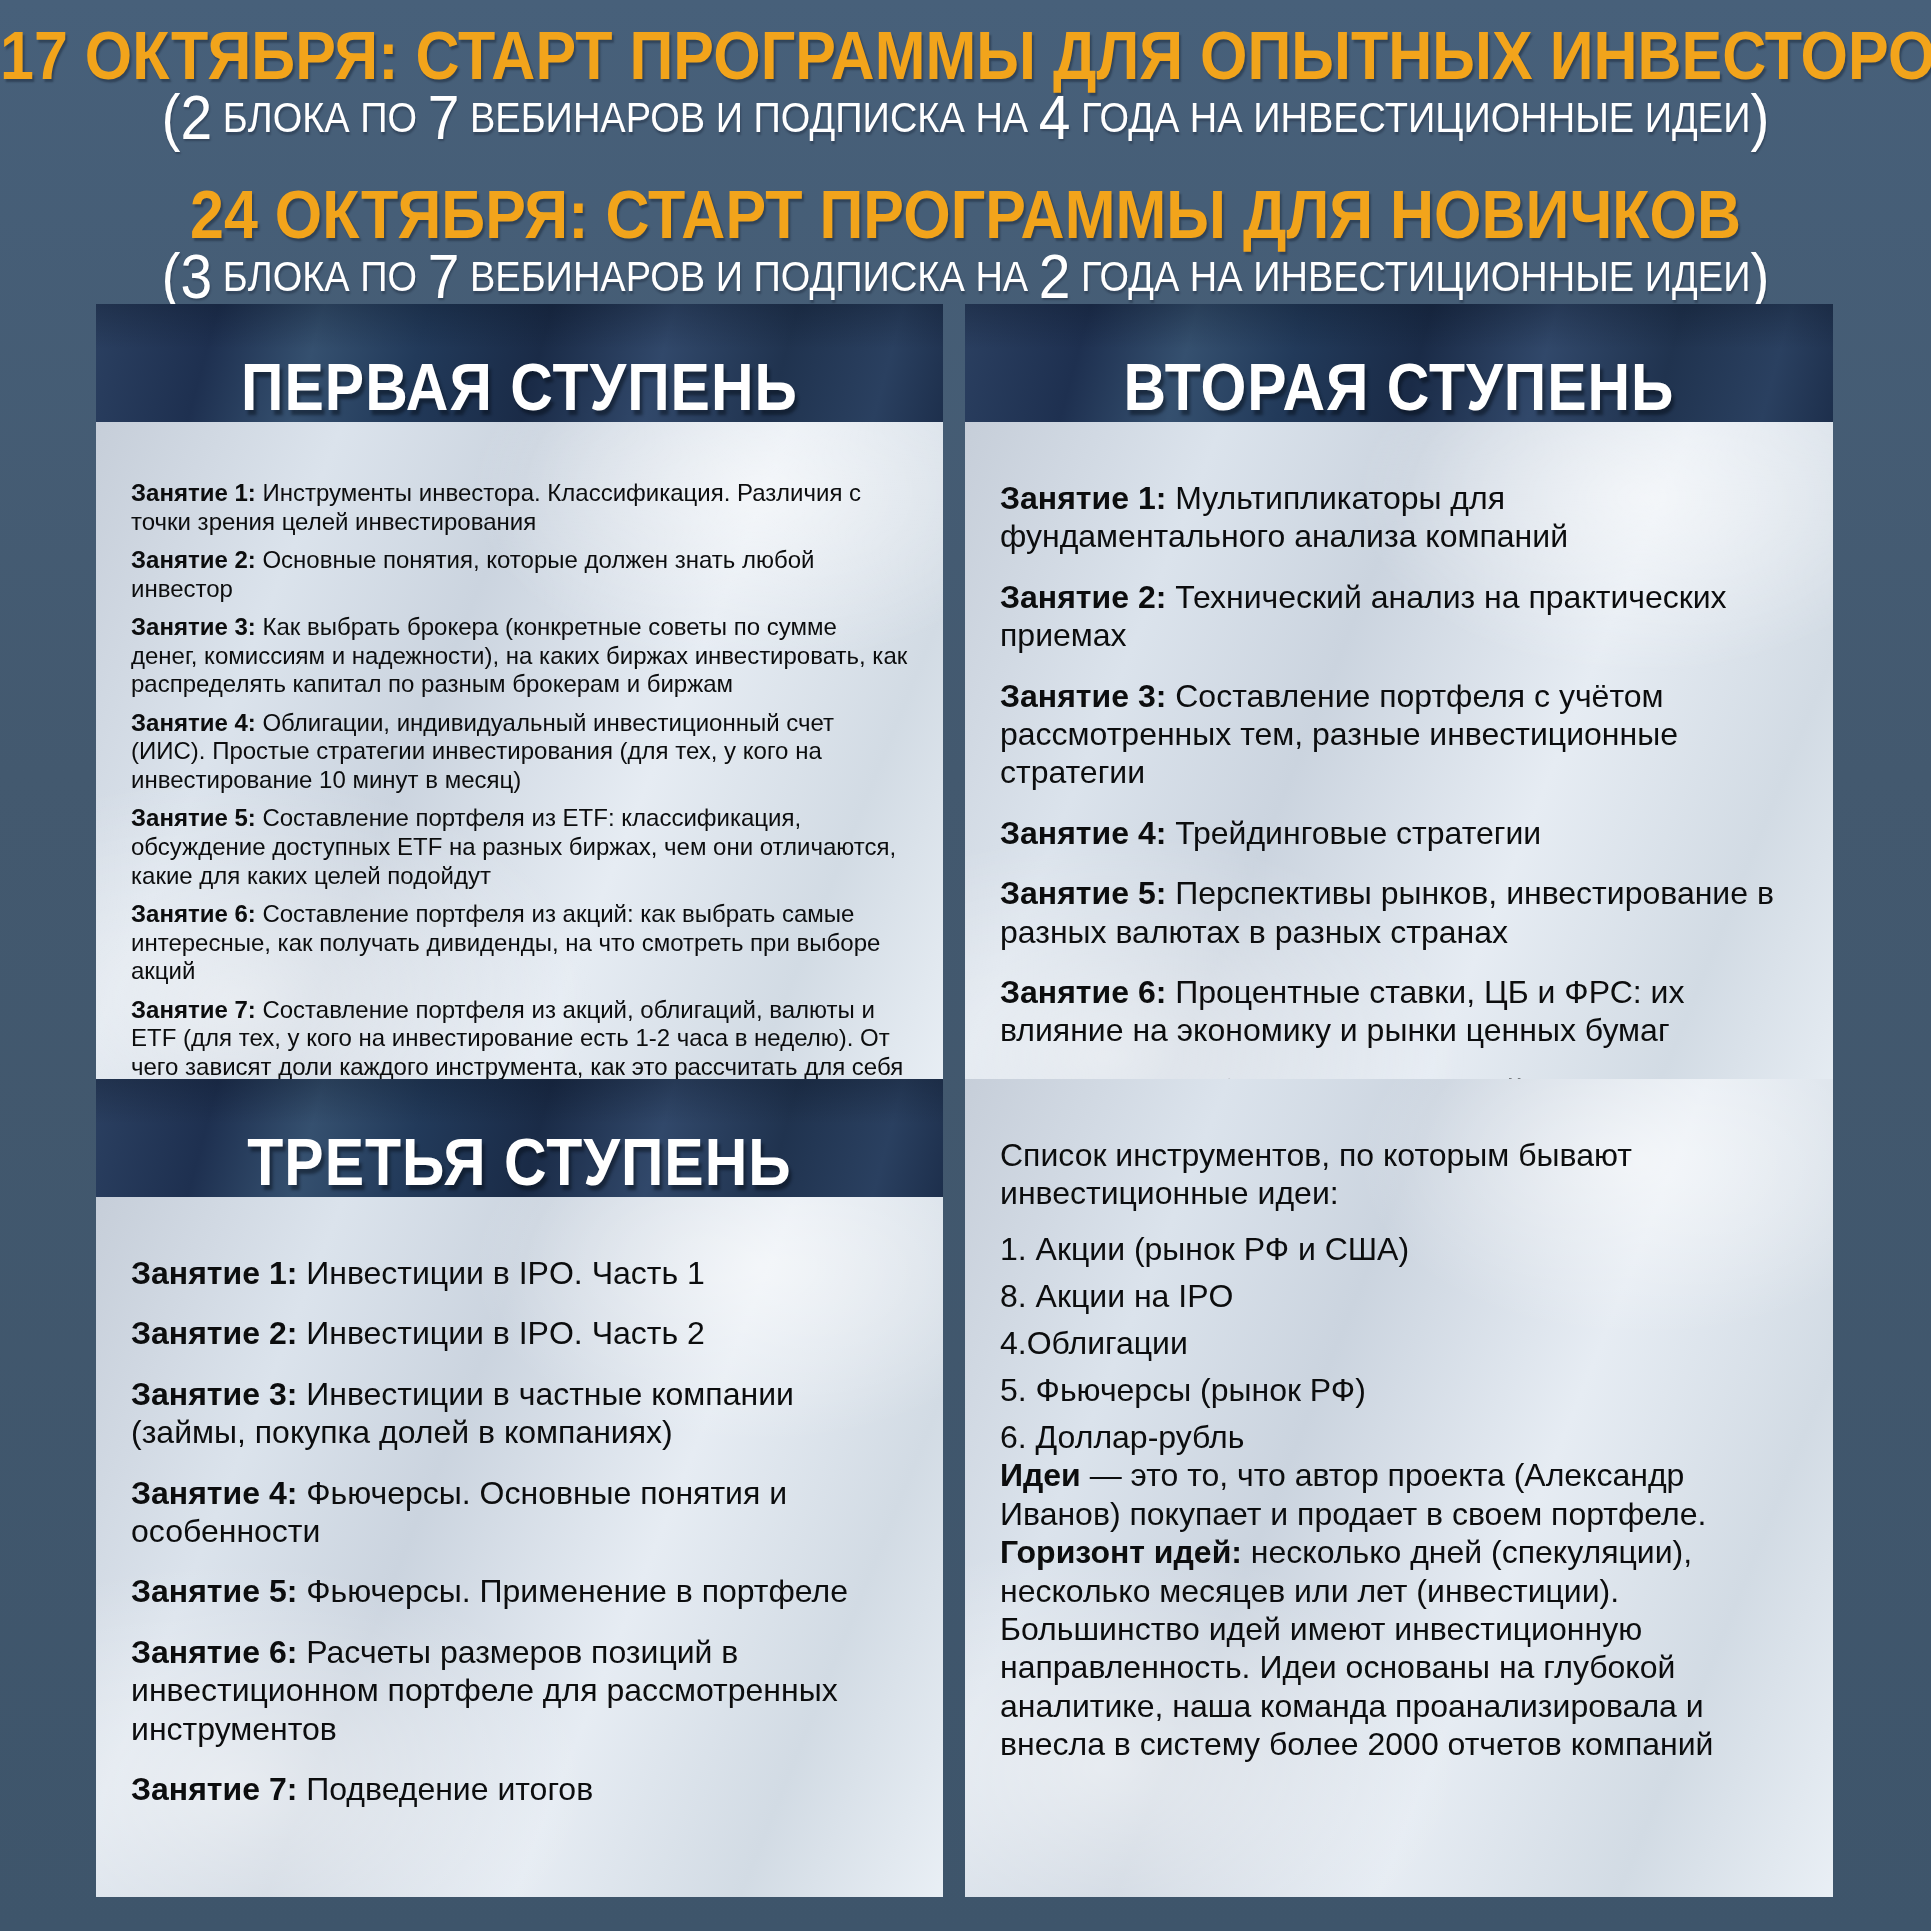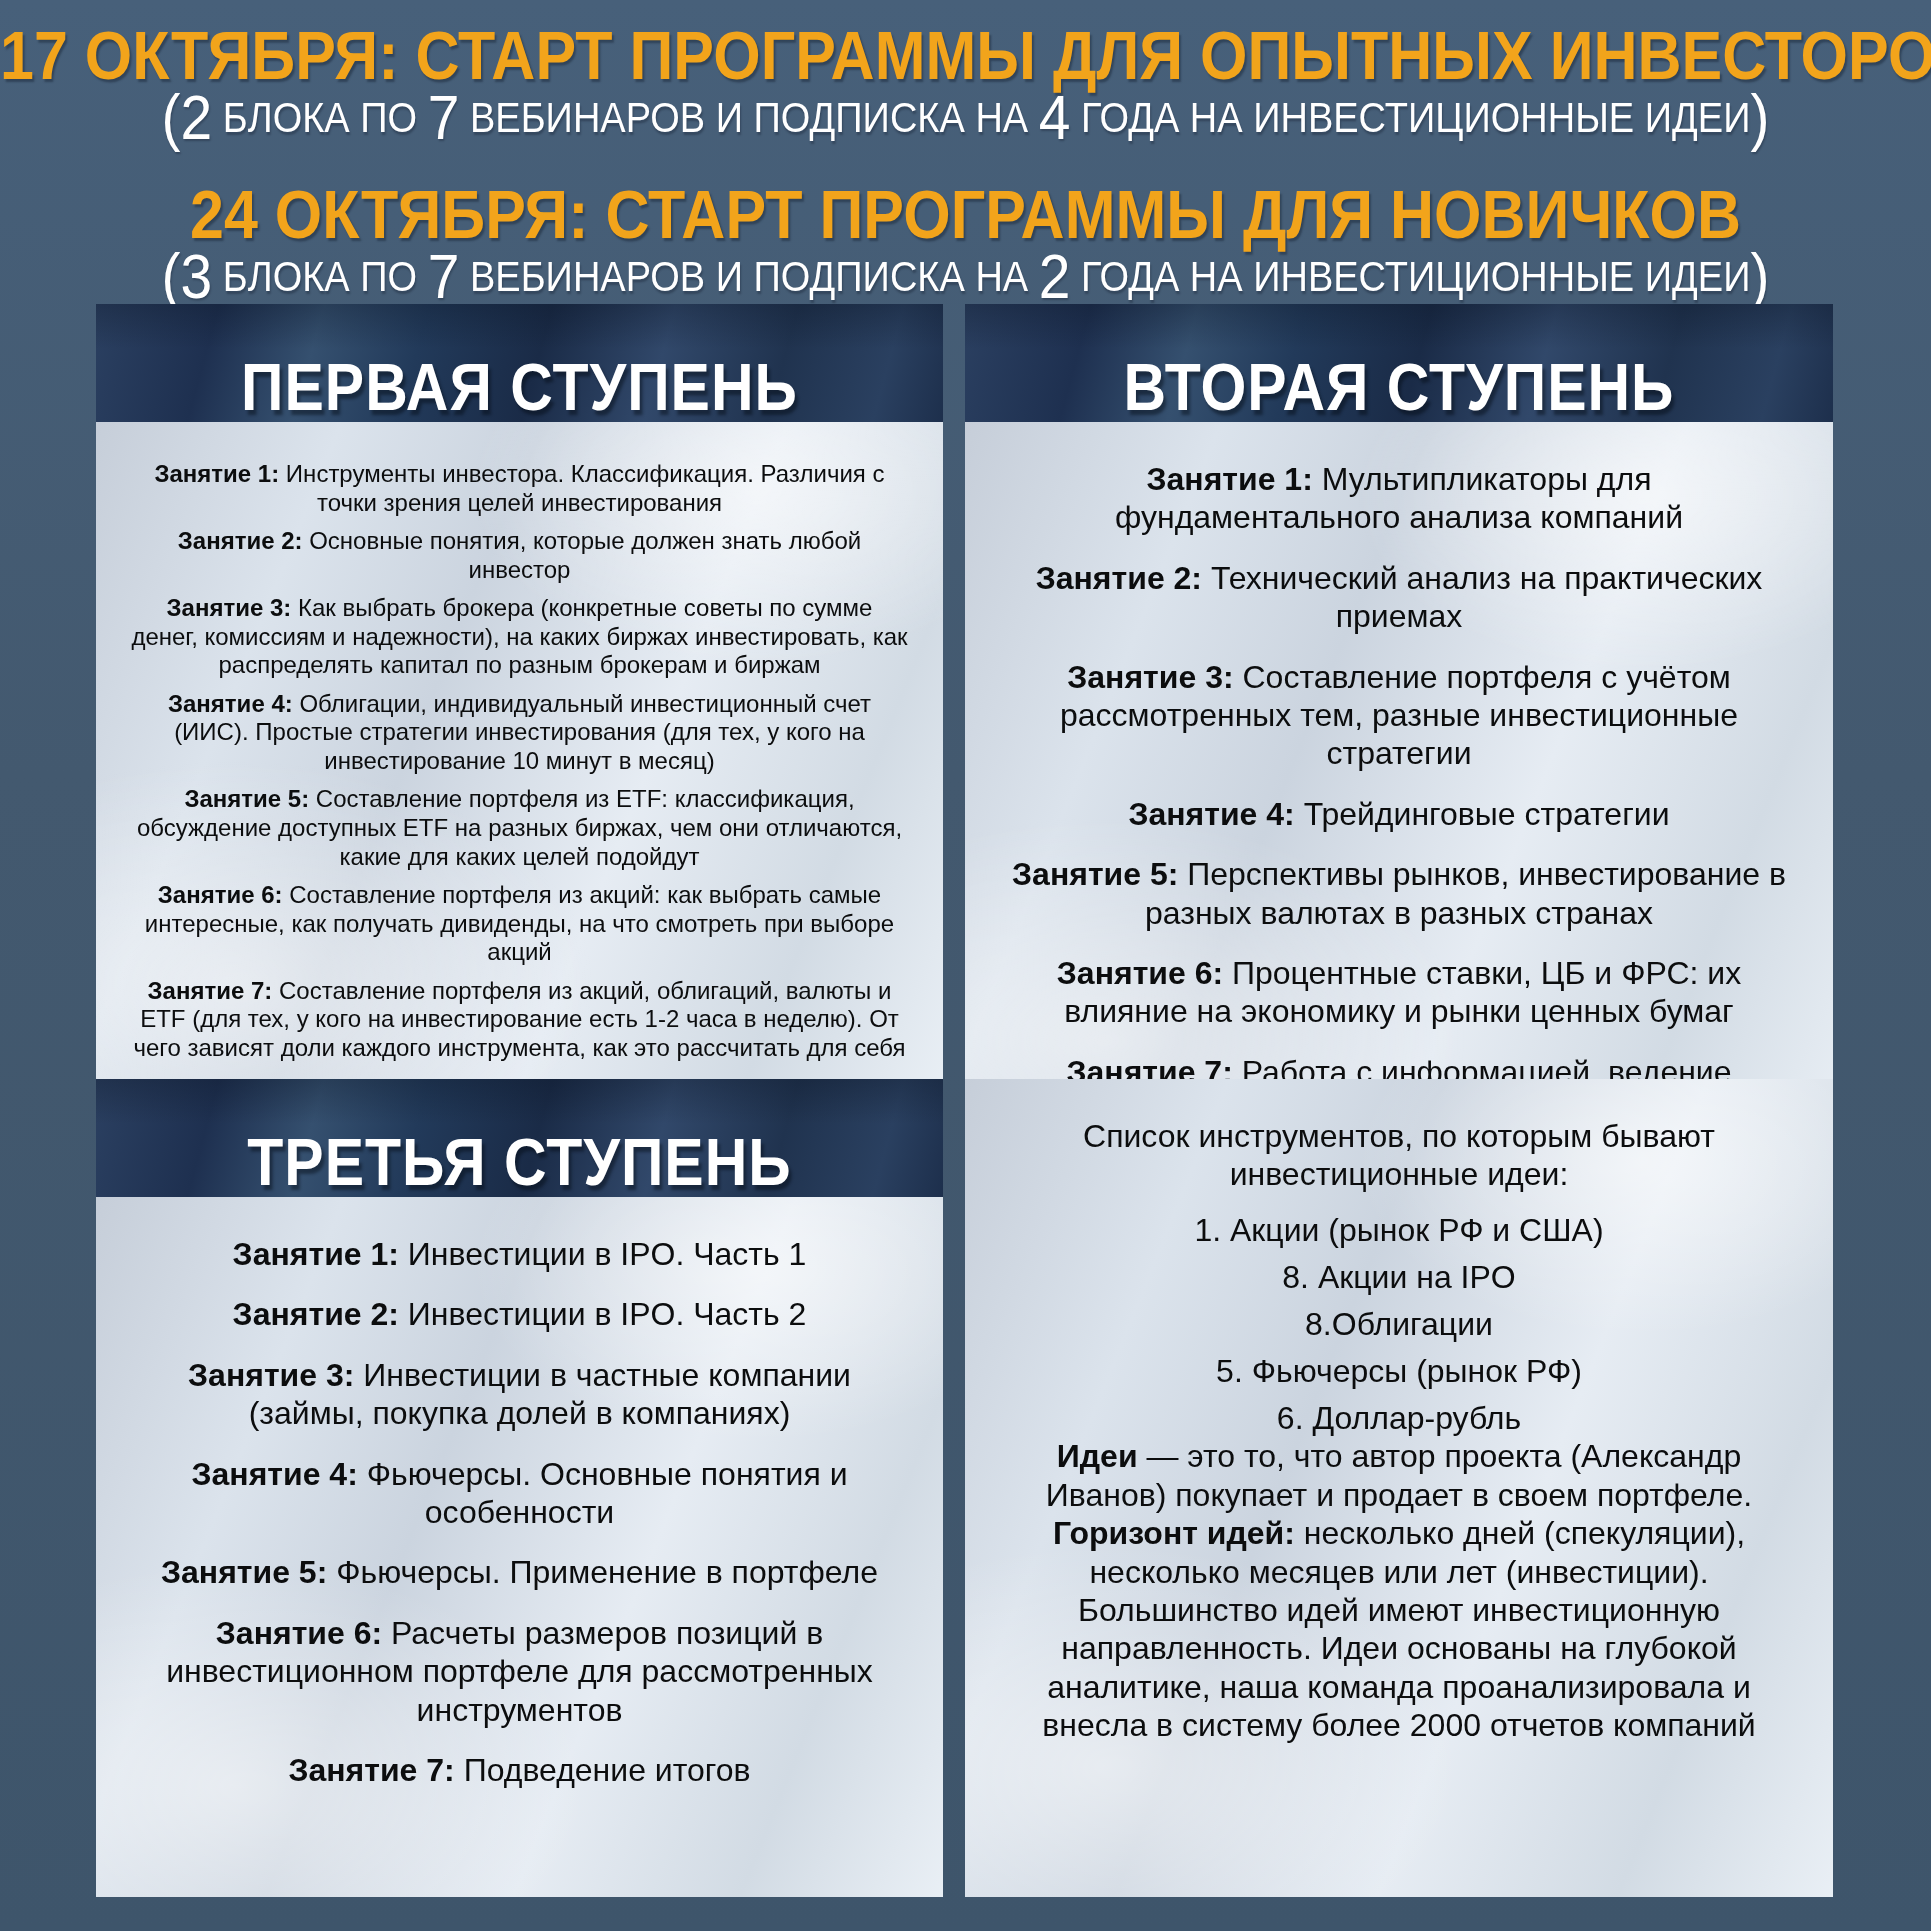--- a/index.html
+++ b/index.html
@@ -46,22 +46,21 @@
     font-size:59px;font-weight:700;color:#ffffff;letter-spacing:1px;
     text-shadow:2.9px 3.9px 2.9px rgba(5,10,20,0.45);
   }
   .panel-body{
     flex:1;
     background:
       radial-gradient(406px 251px at 78% 10%,rgba(255,255,255,0.55),rgba(255,255,255,0) 70%),
       radial-gradient(502px 309px at 16% 84%,rgba(255,255,255,0.5),rgba(255,255,255,0) 72%),
       linear-gradient(112deg,#c6ced9 0%,#dbe3ec 22%,#cbd4df 40%,#e6ecf3 62%,#d2dbe4 82%,#e9eff5 100%);
     color:var(--ink,#0c0d0e);
-    padding:38px 35px 29px 35px;
-    text-align:center;
+    padding:57px 35px 29px 35px;
   }
   .panel-body p{margin:0;}
   .panel-body .lesson + .lesson{margin-top:22px;}
   .body-lg{font-size:32px;line-height:1.2;}
   .body-sm{font-size:24px;line-height:1.19;}
   .body-sm .lesson + .lesson{margin-top:10px;}
   .idea-list{margin-top:17px;}
   .idea-line{margin-top:8.7px;font-size:32px;line-height:1.2;}
   .idea-line:first-child{margin-top:0;}
   .outro{margin-top:25px;}
@@ -132,21 +131,21 @@
           <p class="lesson"><b>Занятие 7:</b> Подведение итогов</p>
         </div>
     </section>
 
     <section class="panel">
       <div class="panel-body body-lg">
         <p class="lesson">Список инструментов, по которым бывают инвестиционные идеи:</p>
         <div class="idea-list">
             <div class="idea-line">1. Акции (рынок РФ и США)</div>
             <div class="idea-line">8. Акции на IPO</div>
-            <div class="idea-line">8.Облигации</div>
+            <div class="idea-line">4.Облигации</div>
             <div class="idea-line">5. Фьючерсы (рынок РФ)</div>
             <div class="idea-line">6. Доллар-рубль</div>
           </div>
         <p class="lesson outro"><b>Идеи</b><span> — это то, что автор проекта (Александр Иванов) покупает и продает в своем портфеле. </span><b>Горизонт идей:</b><span> несколько дней (спекуляции), несколько месяцев или лет (инвестиции). Большинство идей имеют инвестиционную направленность. Идеи основаны на глубокой аналитике, наша команда проанализировала и внесла в систему более 2000 отчетов компаний</span></p>
       </div>
     </section>
 
   </div>
 </div>
 

